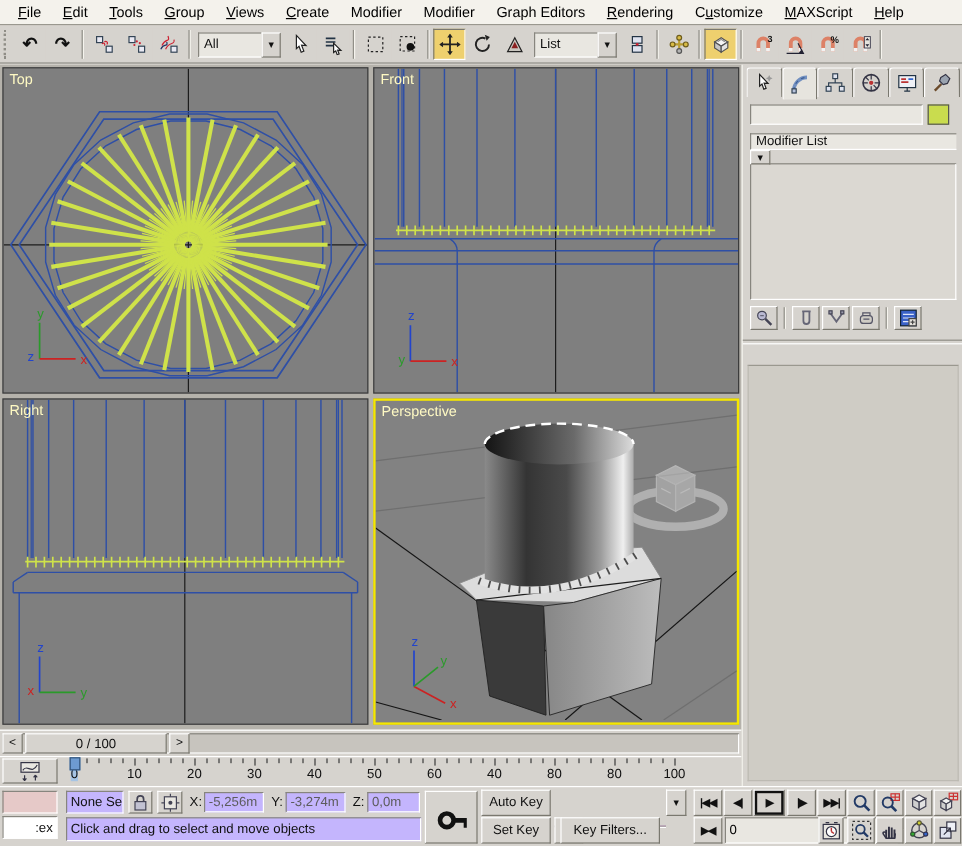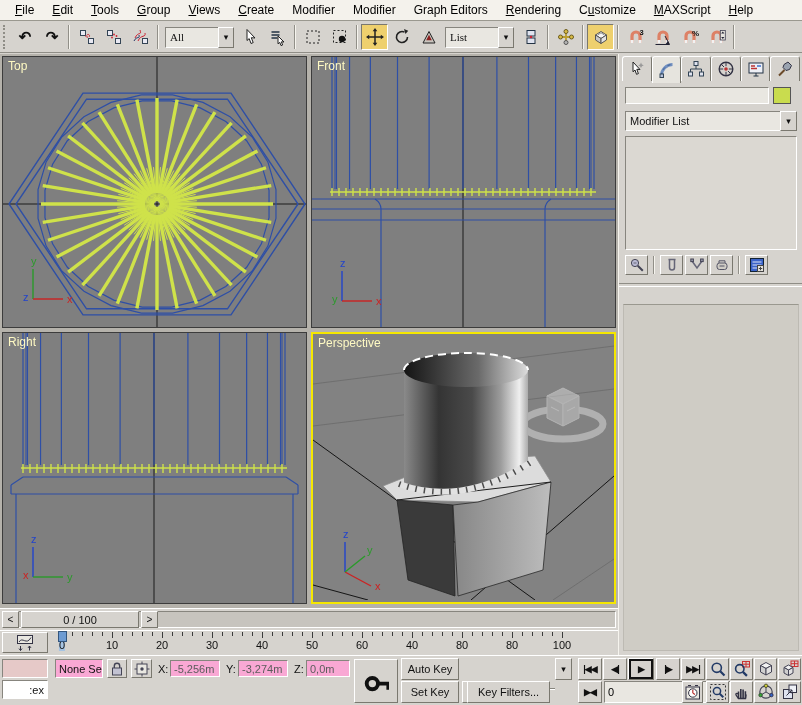--- a/index.html
+++ b/index.html
@@ -15,21 +15,21 @@
   .toolbar{position:absolute;left:0;top:22px;width:802px;height:31px;background:#d6d3ce;
            border-bottom:1px solid #8f8d86;display:flex;align-items:center;padding:0 2px;box-sizing:border-box;}
   .grip{width:3px;height:24px;border-left:2px dotted #8f8d86;margin:0 3px 0 1px;}
   .btn{background:#d6d3ce;border-top:1px solid #fff;border-left:1px solid #fff;
        border-right:1px solid #7a786f;border-bottom:1px solid #7a786f;
        display:flex;align-items:center;justify-content:center;box-sizing:border-box;}
   .tbb{width:27px;height:26px;margin:0;border-color:transparent;border:1px solid transparent;}
   .tbb.active{background:#eed06e;border-top:1px solid #7a786f;border-left:1px solid #7a786f;
               border-right:1px solid #fff;border-bottom:1px solid #fff;}
   .tbsep{width:0;height:24px;border-left:1px solid #918f88;border-right:1px solid #f6f4ee;margin:0 3px;}
-  .combo{display:flex;height:21px;margin:0 3px;font-family:Liberation Serif, serif;}
+  .combo{display:flex;height:21px;margin:0 3px;}
   .combo .cfield{width:48px;background:#e9e7e1;border:1px solid #87857e;border-right:none;
                  border-bottom-color:#fff;display:flex;align-items:center;padding-left:4px;font-size:11px;}
   .combo .carrow{width:16px;font-size:9px;}
   .ic{display:flex;align-items:center;justify-content:center;}
   .ic svg{display:block;}
   
   .work{position:absolute;left:0;top:54px;width:618px;height:601px;background:#b5b2ab;}
   .vp{position:absolute;background:#7f7f7f;border:1px solid #3c3c3c;box-sizing:border-box;overflow:hidden;}
   .vp.activevp{border:2px solid #f5e700;}
   .vplabel{position:absolute;left:5px;top:2px;color:#fef9c3;font-size:12px;z-index:3;}
@@ -46,21 +46,21 @@
             border-top:1px solid #fff;box-sizing:border-box;}
   .mce-btn{position:absolute;left:2px;top:1px;width:46px;height:21px;}
   .ruler{position:absolute;left:52px;top:0;right:2px;height:24px;}
   .tick{position:absolute;top:1px;width:1px;background:#3a3a3a;}
   .rnum{position:absolute;top:8px;transform:translateX(-50%);font-size:11px;color:#111;}
   .curmark{position:absolute;top:0;width:7px;height:9px;background:#6d9bd2;border:1px solid #33567e;}
   .curnum{background:#a6c4e4;}
   
   .statusbar{position:absolute;left:0;top:655px;width:802px;height:50px;background:#d6d3ce;
              border-top:1px solid #fff;box-sizing:border-box;}
-  .sfield{background:#f9a8d4;border:1px solid #87857e;border-bottom-color:#fff;border-right-color:#fff;
+  .sfield{background:#c4b5fd;border:1px solid #87857e;border-bottom-color:#fff;border-right-color:#fff;
           box-sizing:border-box;display:flex;align-items:center;padding:0 3px;overflow:hidden;white-space:nowrap;}
   .abs{position:absolute;}
   .slabel{font-size:11px;color:#111;}
   .graytext{color:#5c5c5c;}
   .pink{background:#e6c9c8;}
   .white{background:#ffffff;}
   .pg{font-size:9px;letter-spacing:-1px;font-weight:bold;color:#111;white-space:nowrap;}
   .spin{display:flex;flex-direction:column;width:12px;height:18px;}
   .spin .btn{flex:1;font-size:6px;padding:0;}
   .framed-play{outline:2px solid #111;outline-offset:-3px;}
@@ -69,21 +69,21 @@
             border-left:1px solid #f6f4ee;box-sizing:border-box;}
   .tabs{display:flex;padding:2px 2px 0 3px;height:27px;box-sizing:border-box;}
   .tab{width:29px;height:24px;display:flex;align-items:center;justify-content:center;
        border-top:1px solid #fff;border-left:1px solid #fff;border-right:1px solid #7a786f;border-bottom:none;
        background:#d6d3ce;border-radius:3px 3px 0 0;}
   .tab.active{background:#e6e4de;height:26px;}
   .namerow{display:flex;align-items:center;gap:4px;padding:6px 5px 2px 6px;}
   .nameinput{width:144px;height:17px;background:#e9e7e1;border:1px solid #87857e;
              border-bottom-color:#fff;border-right-color:#fff;font-family:"Liberation Sans",sans-serif;font-size:11px;padding:0 3px;box-sizing:border-box;}
   .swatch{width:18px;height:17px;border:1px solid #555;box-sizing:border-box;}
-  .modlist{display:flex;margin:5px 5px 0 6px;height:20px;}
+  .modlist{display:flex;margin:5px 5px 0 6px;height:20px;flex-direction:column;}
   .modlist .cfield{flex:1;background:#e9e7e1;border:1px solid #87857e;border-right:none;border-bottom-color:#fff;
                    display:flex;align-items:center;padding-left:4px;font-size:11px;}
   .modlist .carrow{width:17px;font-size:9px;}
   .stackbox{margin:5px 5px 0 6px;height:112px;background:#dbd8d2;border:1px solid #87857e;
             border-bottom-color:#fff;border-right-color:#fff;}
   .stackbtns{display:flex;align-items:center;gap:2px;padding:5px 4px 4px 6px;}
   .sbtn{width:23px;height:20px;}
   .ssep{width:0;height:18px;border-left:1px solid #918f88;border-right:1px solid #f6f4ee;margin:0 3px;}
   .pdivider{height:2px;margin:4px 0 0 0;border-top:1px solid #8f8d86;border-bottom:1px solid #fff;}
   .rollout{position:absolute;left:4px;right:3px;top:250px;bottom:4px;background:#cfccc5;
@@ -839,20 +839,21 @@
         </span>
       </div>
 
     <span class="slabel abs" style="left:158px;top:7px;">X:</span>
     <div class="sfield graytext abs" style="left:170px;top:4px;width:50px;height:17px;">-5,256m</div>
     <span class="slabel abs" style="left:226px;top:7px;">Y:</span>
     <div class="sfield graytext abs" style="left:238px;top:4px;width:50px;height:17px;">-3,274m</div>
     <span class="slabel abs" style="left:294px;top:7px;">Z:</span>
     <div class="sfield graytext abs" style="left:306px;top:4px;width:44px;height:17px;">0,0m</div>
 
+    <div class="sfield abs" style="left:55px;top:25px;width:296px;height:20px;">Click and drag to select and move objects</div>
 
     <div class="btn abs" style="left:354px;top:3px;width:44px;height:44px;" id="bigkey">
         <span class="ic">
           <svg width="26" height="26" viewBox="0 0 18 18">
             <g transform="scale(1.35) translate(0,1)">
               <circle cx="4.8" cy="7" r="2.9" fill="none" stroke="#111" stroke-width="2"></circle>
               <path d="M7.7 7h8.3M13 7v3.2M15.6 7v2.4" stroke="#111" stroke-width="2"></path>
             </g>
           </svg>
         </span>

